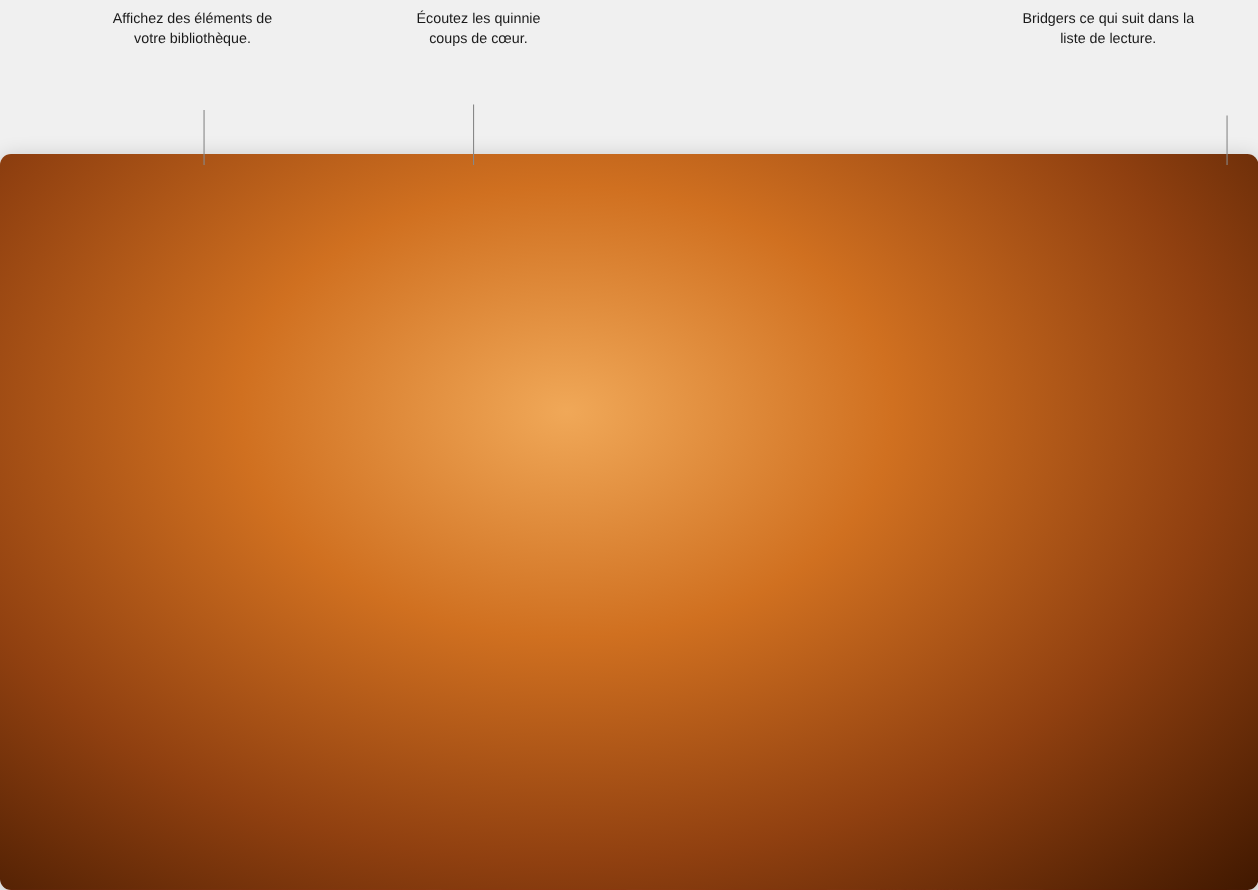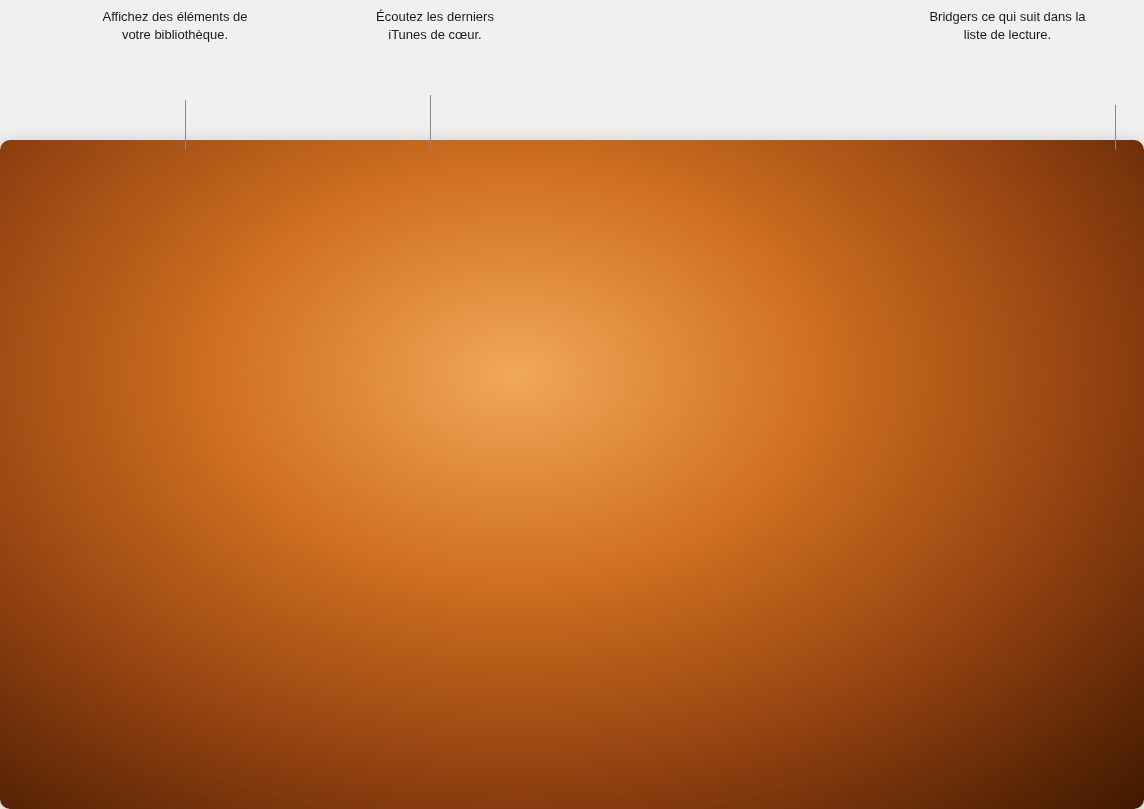--- a/index.html
+++ b/index.html
@@ -584,21 +584,21 @@
       letter-spacing: 1px;
     }
   </style>
 </head>
 <body>
 
 <div class="annotation" style="left:100px; top:8px; max-width:150px;">
   Affichez des éléments de votre bibliothèque.
 </div>
 <div class="annotation" style="left:360px; top:8px; max-width:150px;">
-  Écoutez les derniers iTunes de cœur.
+  Écoutez les quinnie coups de cœur.
 </div>
 <div class="annotation" style="left:920px; top:8px; max-width:175px;">
   Bridgers ce qui suit dans la liste de lecture.
 </div>
 
 <div style="position:absolute; left:185px; top:100px; width:1px; height:50px; background:#888; z-index:99;"></div>
 <div style="position:absolute; left:430px; top:95px; width:1px; height:55px; background:#888; z-index:99;"></div>
 <div style="position:absolute; left:1115px; top:105px; width:1px; height:45px; background:#888; z-index:99;"></div>
 
 <div class="window">

